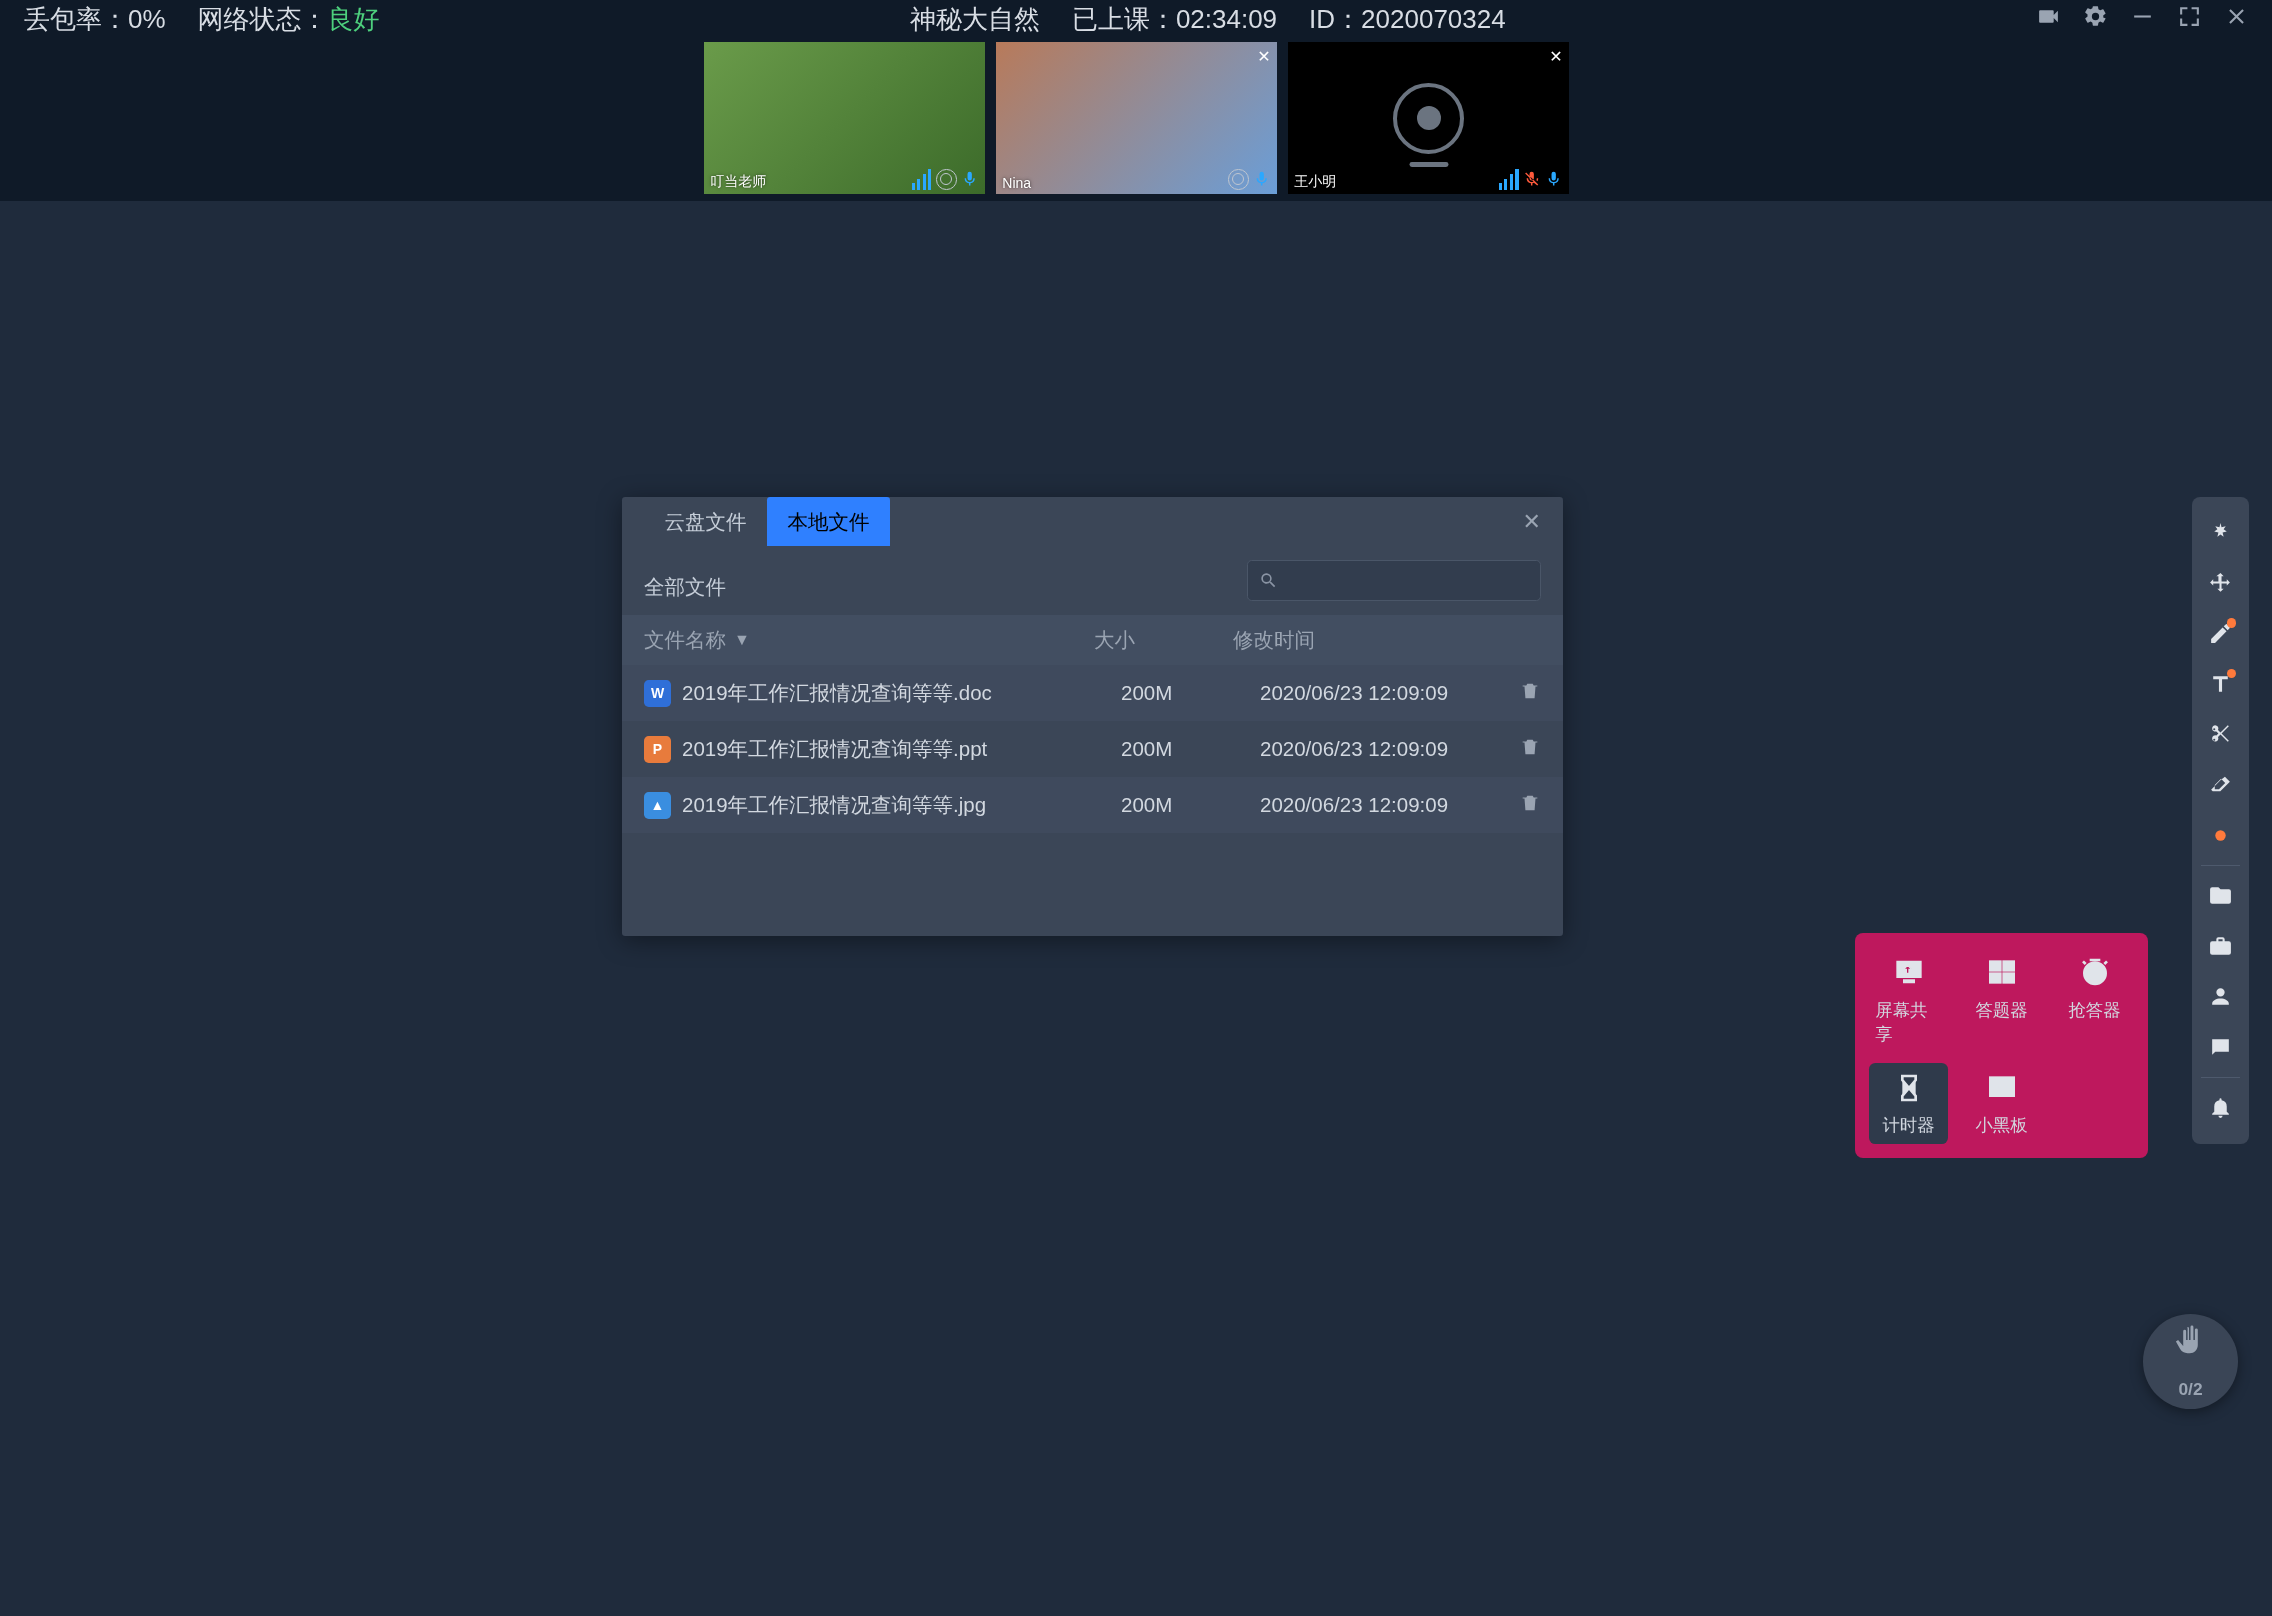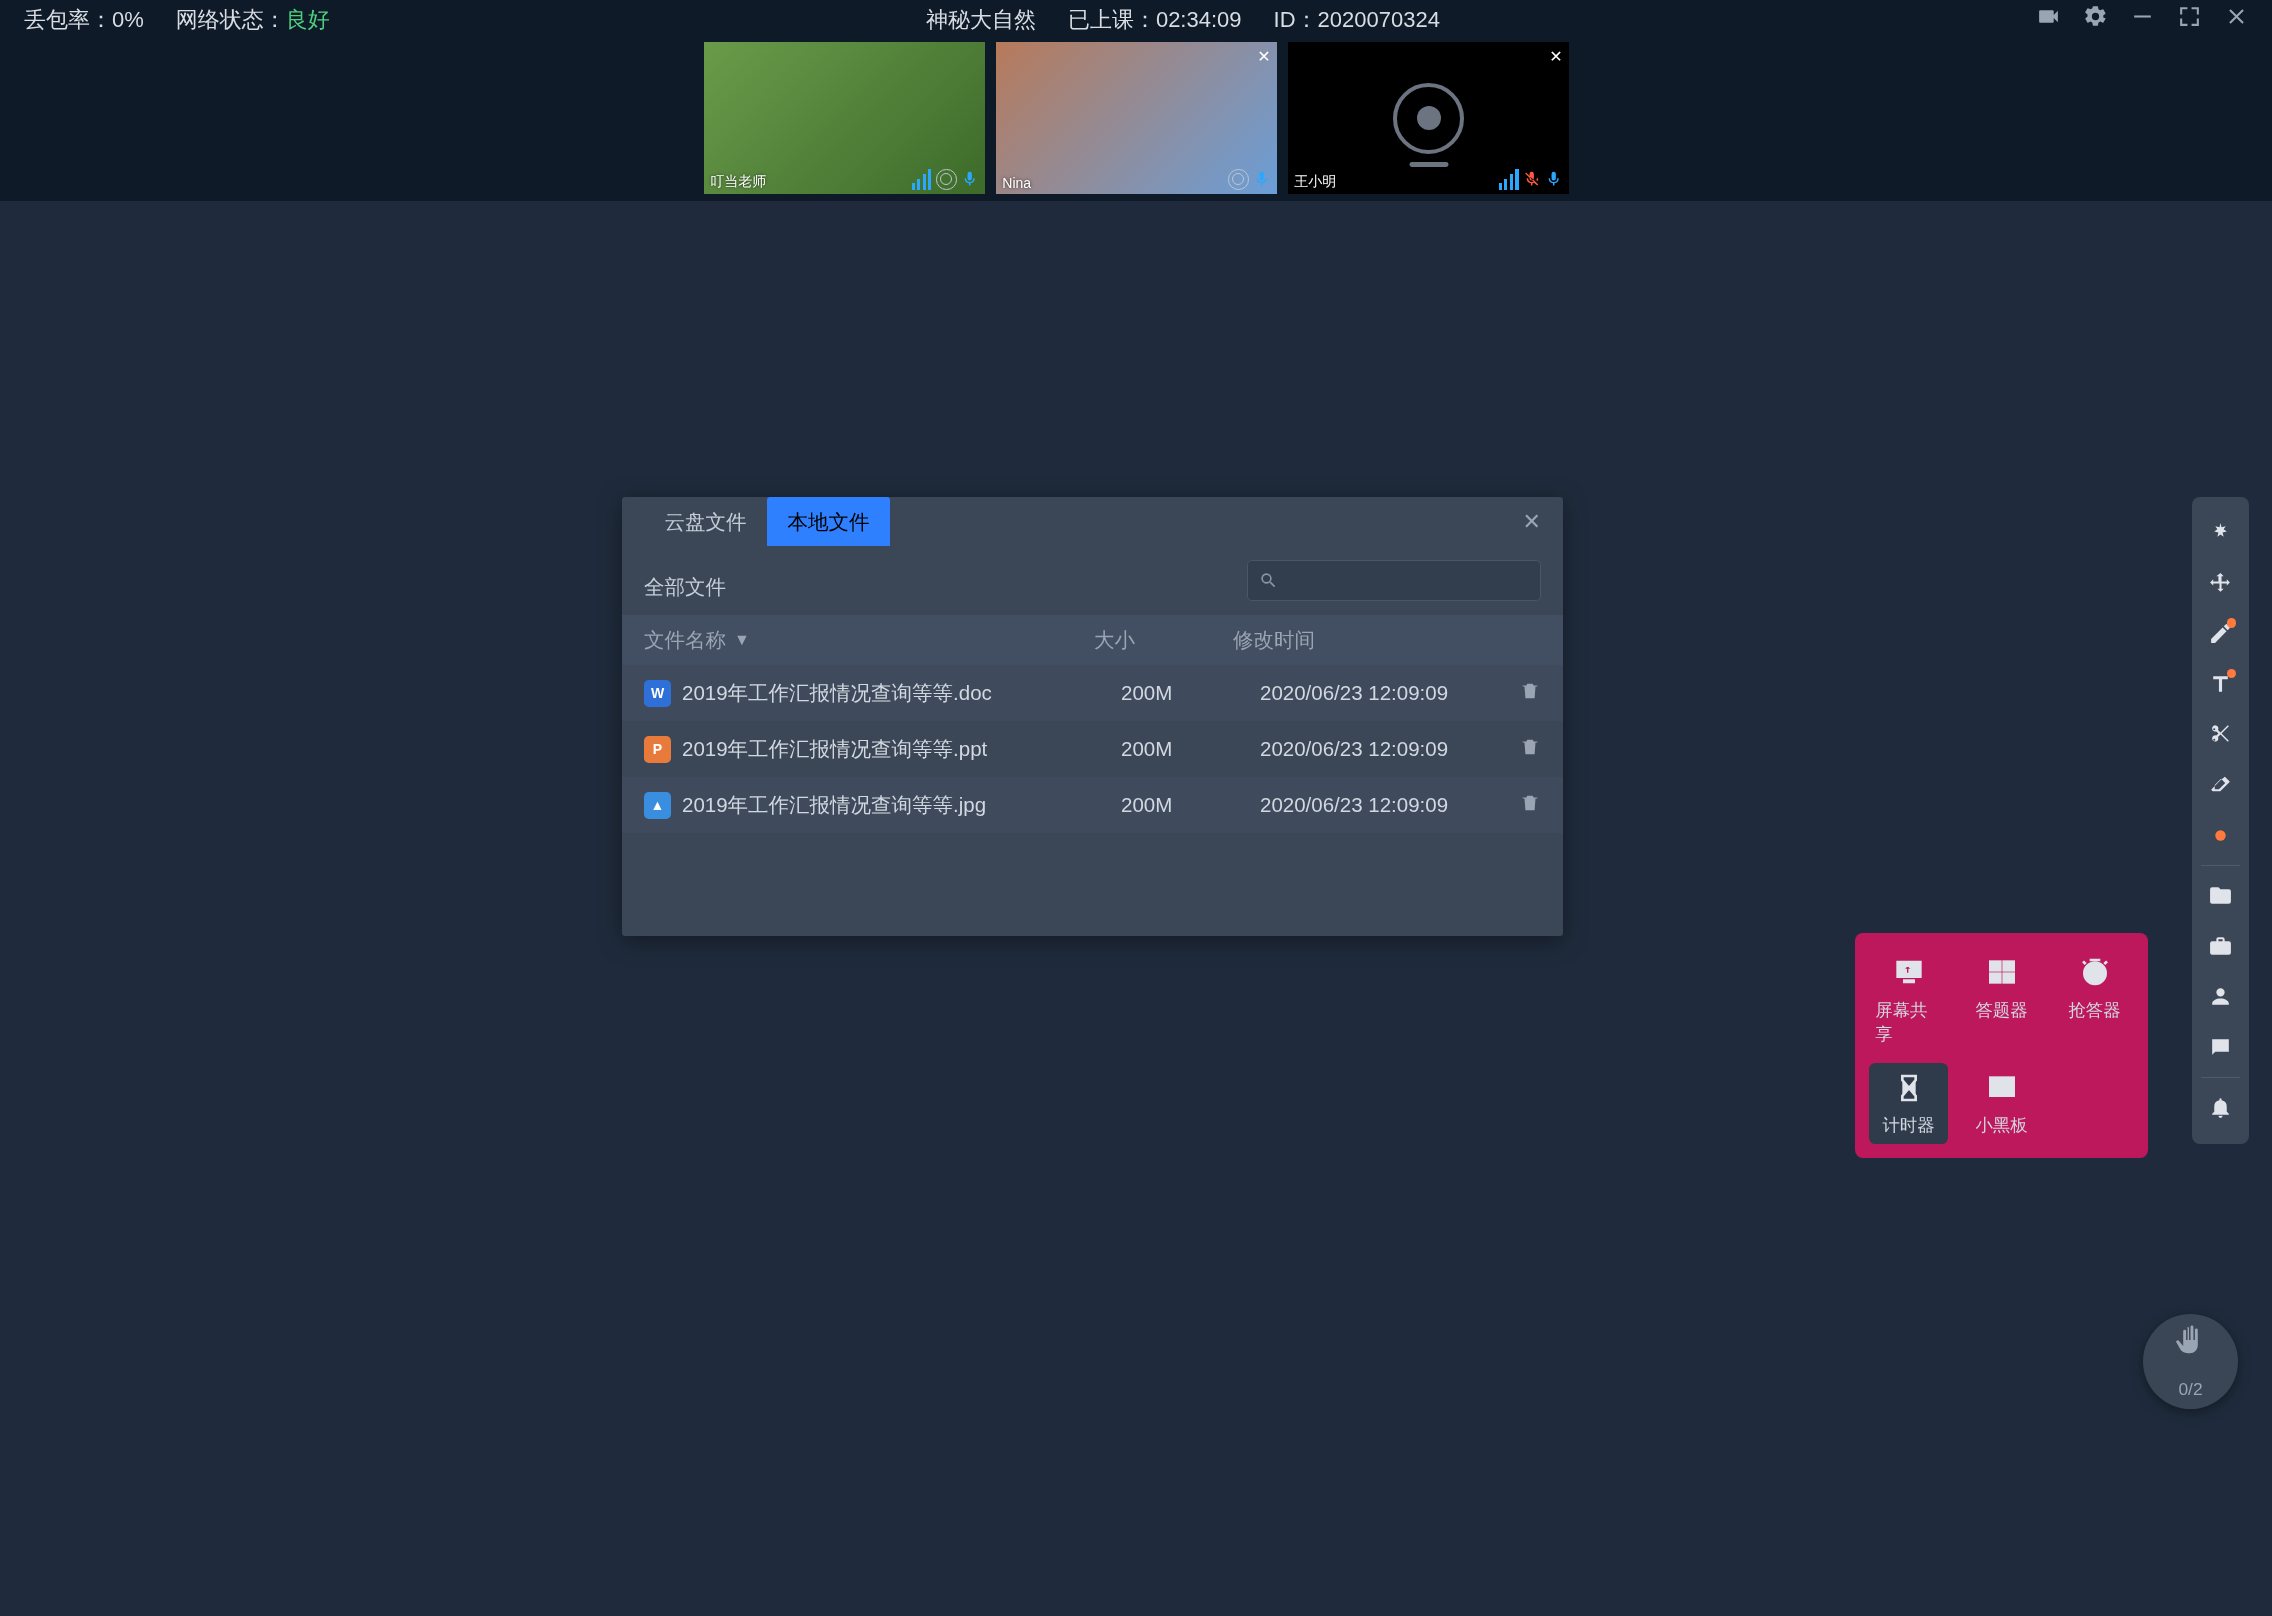--- a/index.html
+++ b/index.html
@@ -13,21 +13,21 @@
   position: relative;
   transform-origin: top left;
 }
 
 .topbar {
   height: 39px;
   background: #0f1a28;
   display: flex;
   align-items: center;
   padding: 0 24px;
-  font-size: 22px;
+  font-size: 26px;
   color: #d8dde4;
 }
 .top-left { display: flex; gap: 32px; }
 .top-center { flex: 1; display: flex; justify-content: center; gap: 32px; }
 .top-right { display: flex; gap: 22px; align-items: center; }
 .top-right svg { width: 25px; height: 25px; fill: #9aa4b2; }
 .top-right .iconbtn { cursor: pointer; }
 
 
 .video-strip {
@@ -155,20 +155,21 @@
   height:95px;
   border-radius:50%;
   background:#3a4556;
   display:flex;
   flex-direction:column;
   align-items:center;
   justify-content:center;
   gap:20px;
   cursor:pointer;
   box-shadow:0 3.2px 12.6px rgba(0,0,0,.4);
+  font-weight:bold;
 }
 .hand-btn svg{width:35px;height:35px;fill:#9aa4b2;}
 .hand-btn span{font-size:17.4px;color:#9aa4b2;}
 </style>
 </head>
 <body>
 
 <div class="topbar">
   <div class="top-left">
     <div>

